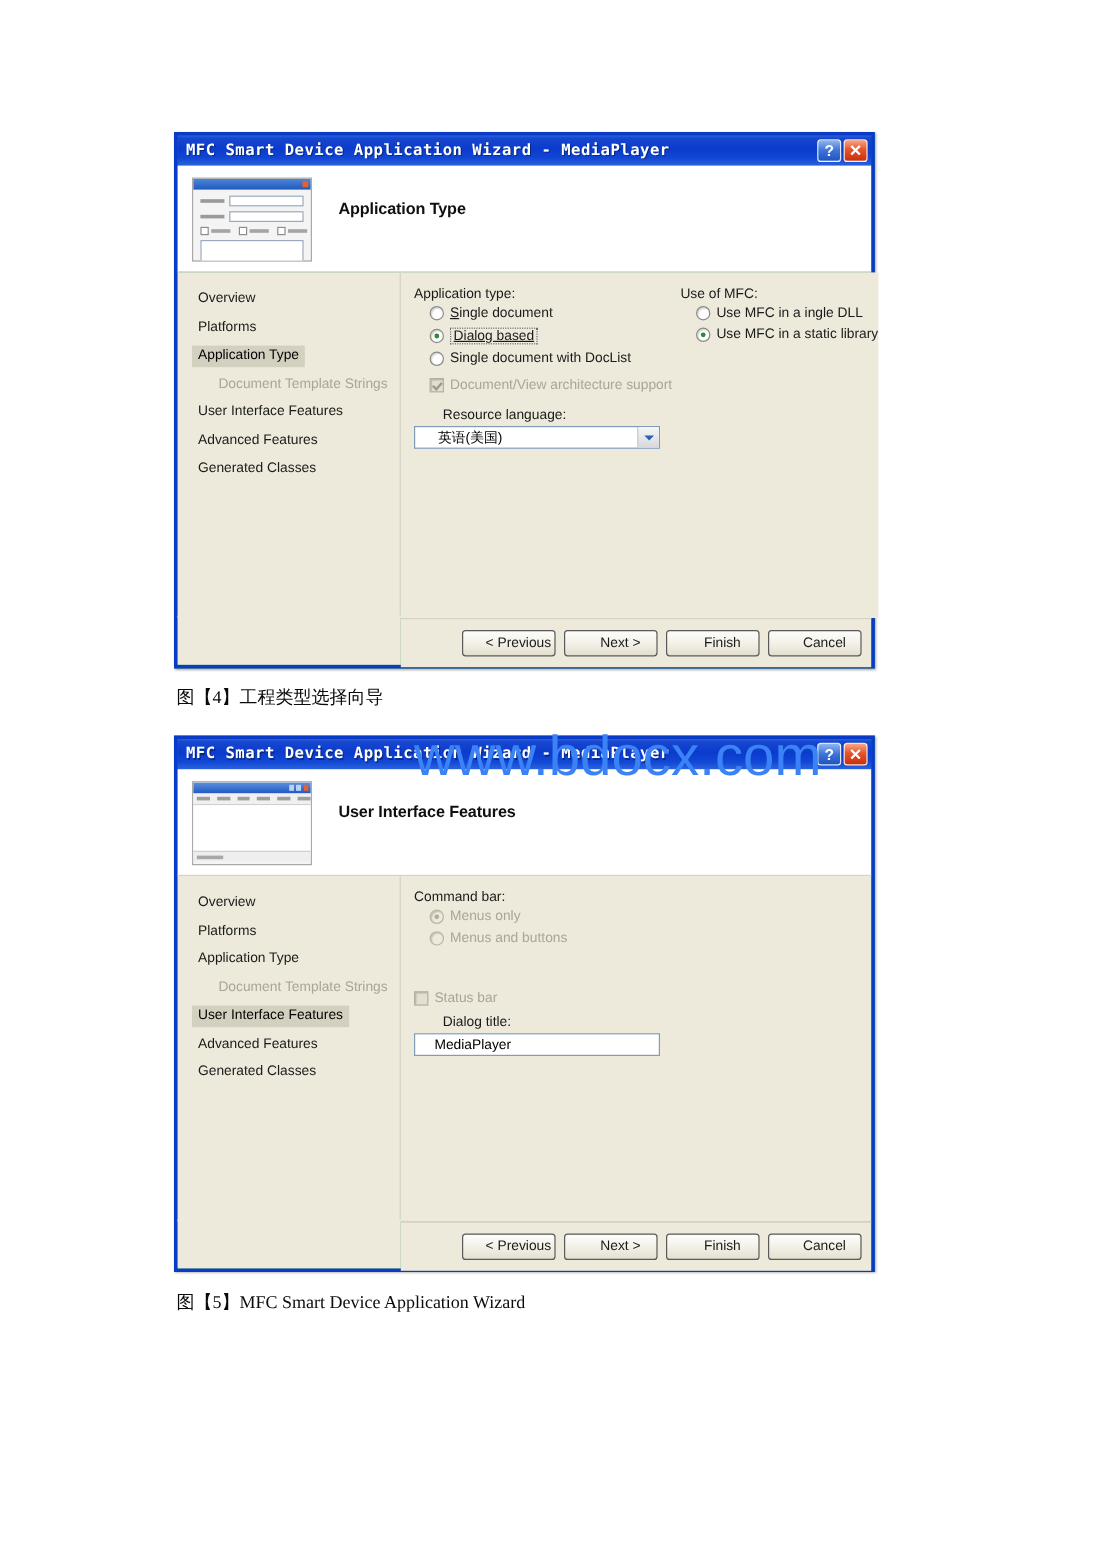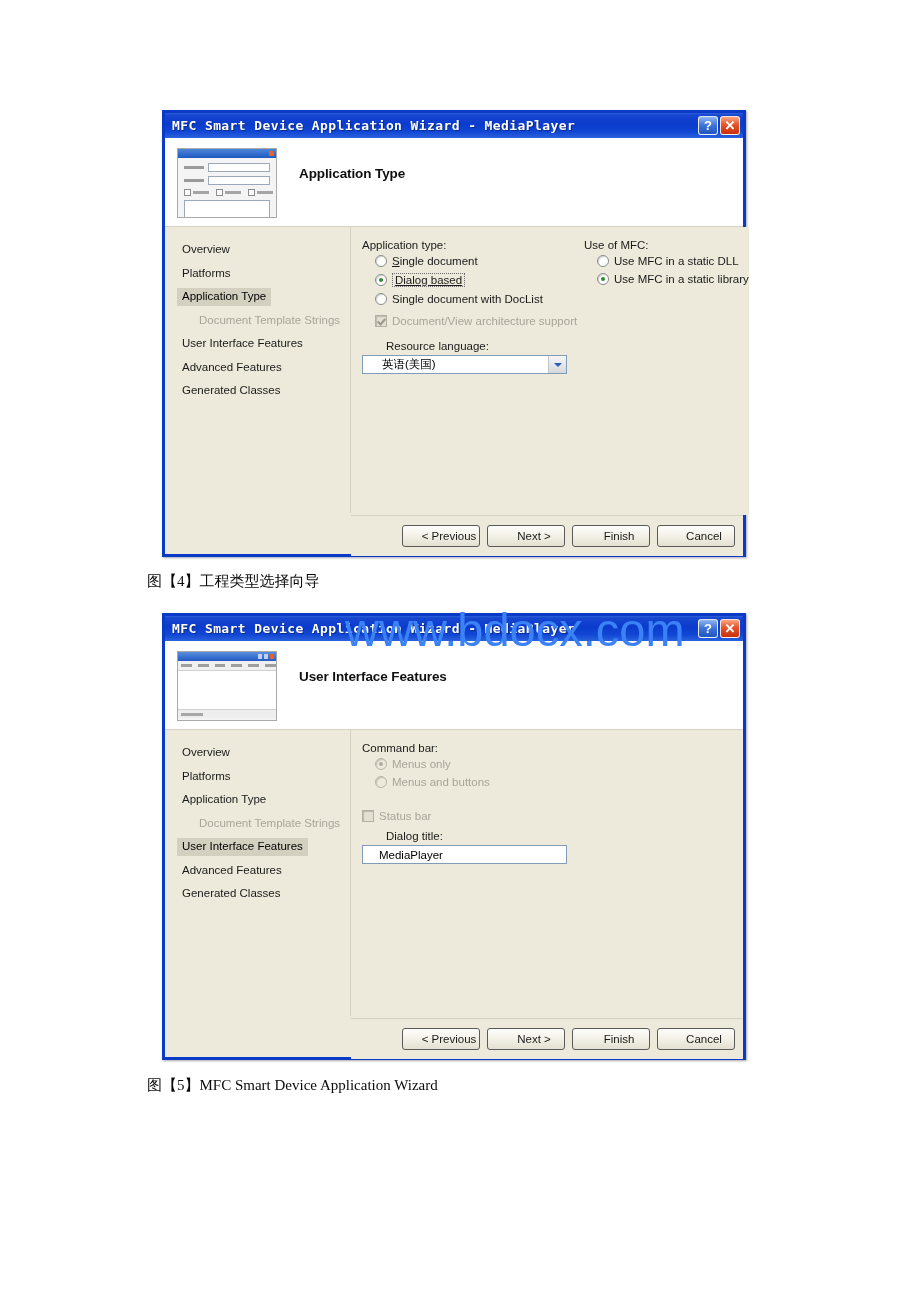--- a/index.html
+++ b/index.html
@@ -11,21 +11,21 @@
     width: 920px;
     height: 1302px;
     position: relative;
     font-family: "Liberation Sans", sans-serif;
     overflow: hidden;
   }
 
   
   .wizard {
     position: absolute;
-    left: 162px;
+    left: 145px;
     width: 584px;
     background: #15803d;
     border: 3px solid #0A3BC8;
     box-sizing: border-box;
     box-shadow: 1px 1px 2px rgba(0,0,0,0.35);
   }
   #wizard-1 { top: 110px; height: 447px; }
   #wizard-2 { top: 613px; height: 447px; }
 
   
@@ -470,21 +470,21 @@
                 <i></i>
               </span>
           </div>
         </div>
 
         <div class="col-right">
           <div class="grp-label">Use of MFC:</div>
 
           <div class="opt-row">
             <span class="radio"></span>
-            <span class="opt-label">Use MFC in a static DLL</span>
+            <span class="opt-label">Use MFC in a ingle DLL</span>
           </div>
 
           <div class="opt-row">
             <span class="radio checked"></span>
             <span class="opt-label">Use MFC in a static library</span>
           </div>
         </div>
       </div>
     </div>
   </div>
@@ -547,21 +547,21 @@
         <div class="opt-row disabled">
           <span class="radio dis checked"></span>
           <span class="opt-label">Menus only</span>
         </div>
 
         <div class="opt-row disabled">
           <span class="radio dis"></span>
           <span class="opt-label">Menus and buttons</span>
         </div>
 
-        <div class="opt-row disabled" style="margin-top:22px;margin-left:0">
+        <div class="opt-row disabled" style="margin-top:38px;margin-left:0">
           <span class="chkbox dis"></span>
           <span class="opt-label">Status bar</span>
         </div>
 
         <div class="field-label" style="margin-top:8px">Dialog title:</div>
         <div class="textinput">MediaPlayer</div>
       </div>
     </div>
   </div>
 

